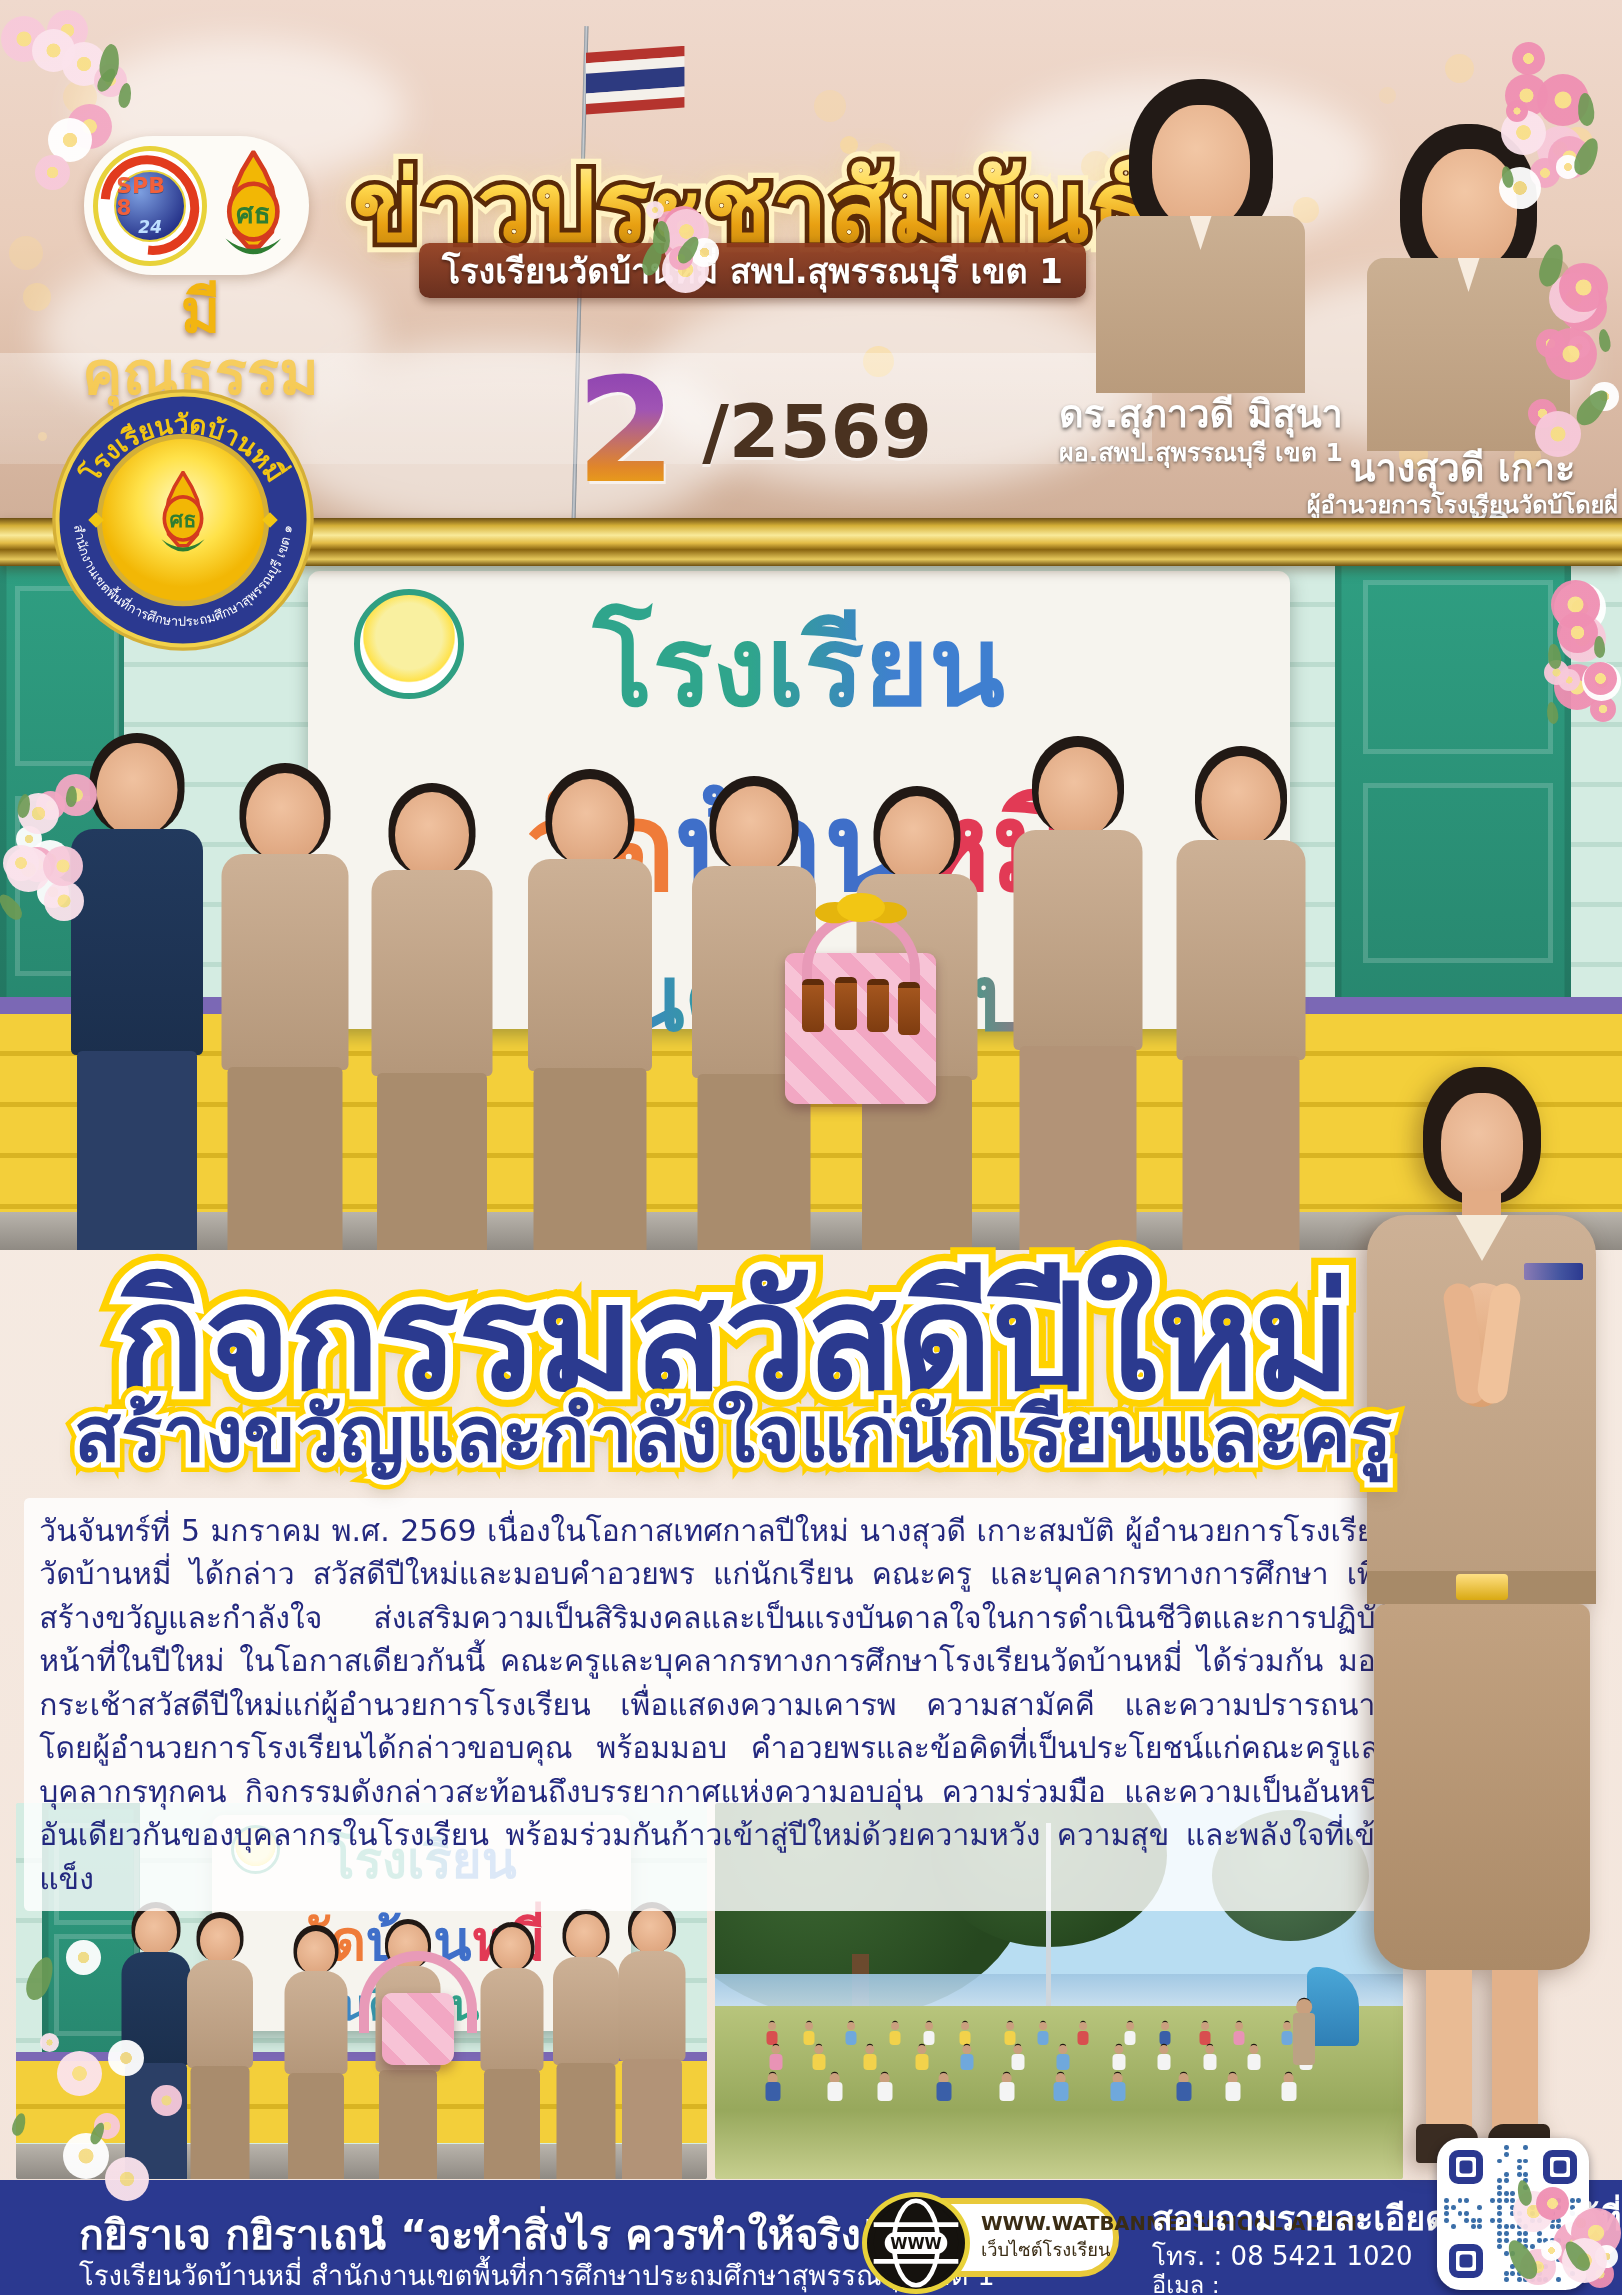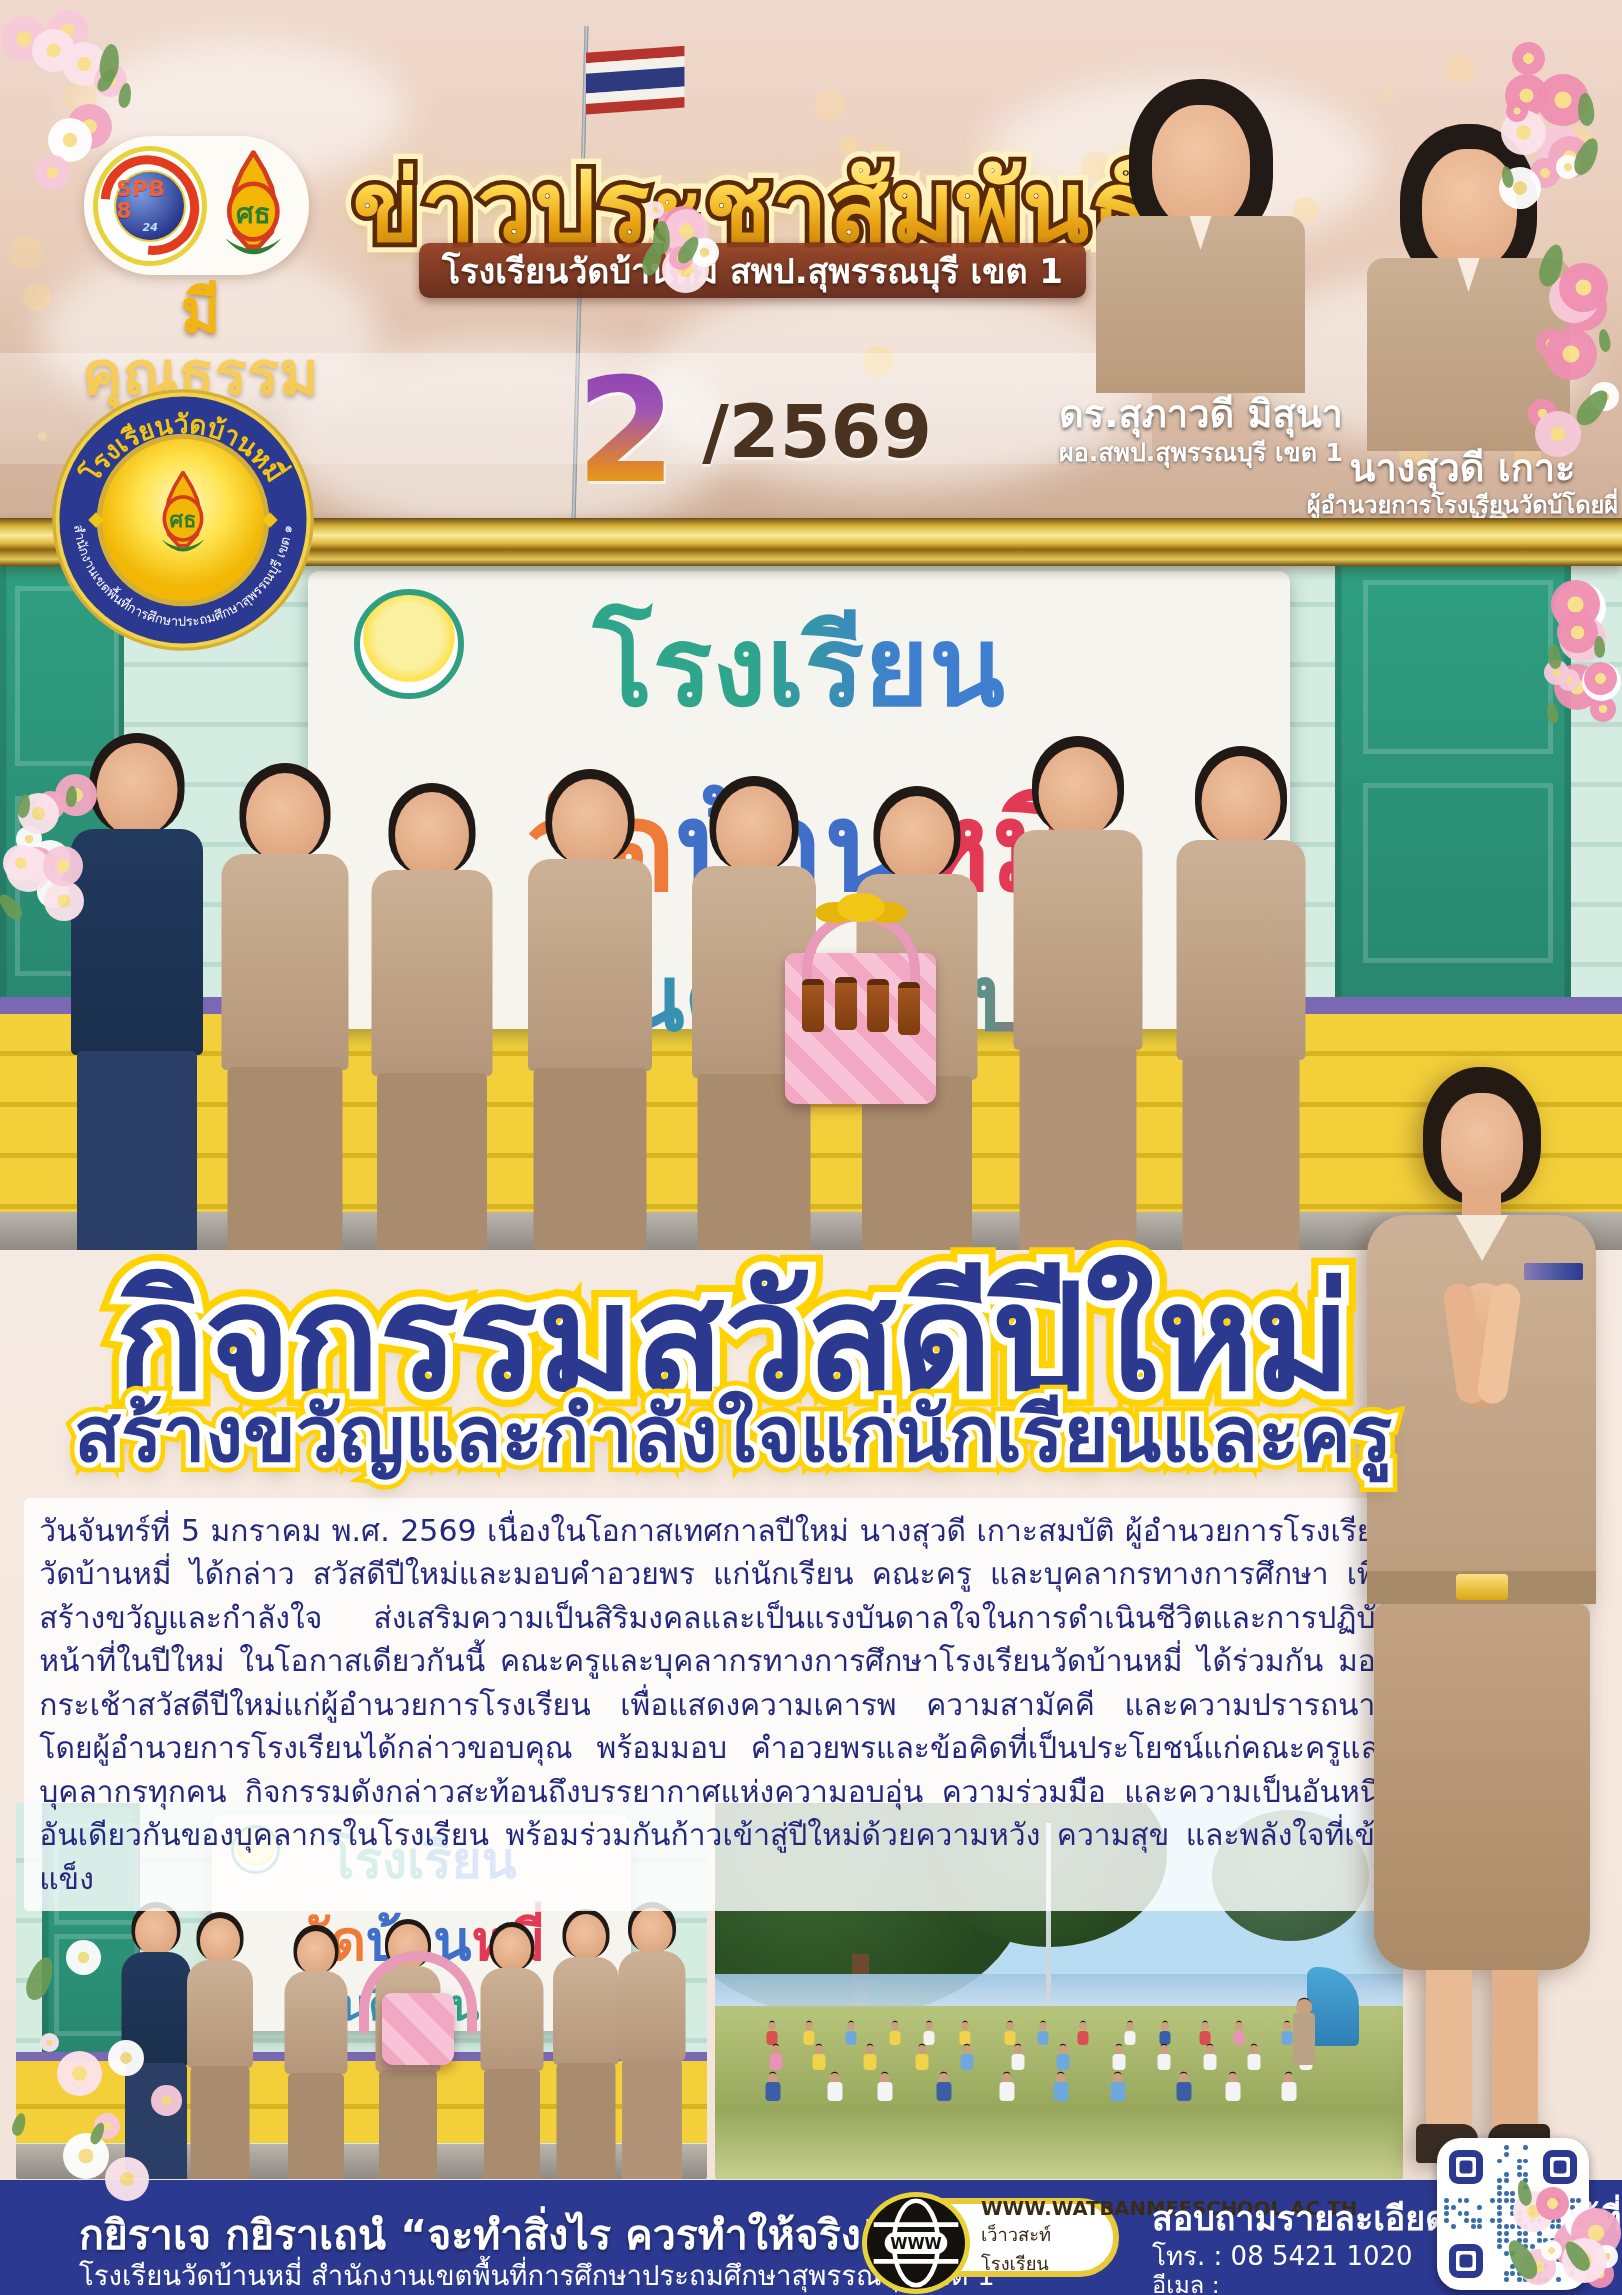--- a/index.html
+++ b/index.html
@@ -13,21 +13,21 @@
   .cloud{border-radius:50%;filter:blur(18.3px);background:rgba(255,255,255,.55);}
   .bokeh{border-radius:50%;}
   .logo-pill{left:84px;top:136px;width:225px;height:139px;border-radius:69px;background:#fdfbf6;
              box-shadow:0 3.9px 11.8px rgba(90,50,20,.25);display:flex;align-items:center;justify-content:space-around;padding:0 9.2px;box-sizing:border-box;}
   .spb-logo{width:110px;height:110px;border-radius:50%;background:#fff;border:5.2px solid #e8d23a;position:relative;overflow:hidden;}
   .spb-ring{position:absolute;inset:3.9px;border-radius:50%;border:9.2px solid #e23b1e;border-left-color:transparent;transform:rotate(-40deg);}
   .spb-inner{position:absolute;left:50%;top:50%;transform:translate(-50%,-50%);width:68px;height:68px;border-radius:50%;
              background:radial-gradient(circle at 35% 30%,#7d9fe0,#27348b 75%);border:2.6px solid #e8d23a;
              color:#fff;font-weight:bold;display:flex;flex-direction:column;align-items:center;justify-content:center;line-height:1;}
   .spb-inner .l1{font-size:22px;color:#f3603a;text-shadow:0 1.3px 0 rgba(0,0,0,.3);}
-  .spb-inner .l2{font-size:11px;color:#bfe0ff;font-style:italic;}
+  .spb-inner .l2{font-size:17px;color:#bfe0ff;font-style:italic;}
   .tagline{left:63px;top:280px;width:275px;text-align:center;color:#f2b511;font-weight:800;line-height:1.04;
            text-shadow:0 2.6px 5.2px rgba(90,40,0,.45);}
   .tagline .t1{font-size:60px;}
   .tagline .t2{font-size:60px;}
   .flagpole{left:578px;top:26px;width:3.9px;height:497px;background:linear-gradient(90deg,#8c949c,#c9ced4,#7d848b);transform:rotate(1.5deg);}
   .title-wrap{left:340px;top:128px;width:824px;height:170px;text-align:center;}
   .title-layer{position:absolute;left:0;top:0;width:100%;font-size:98px;font-weight:800;letter-spacing:1.3px;white-space:nowrap;}
   .title-glow{color:#ffe89a;-webkit-text-stroke:19.6px #fff3c4;text-shadow:0 0 30px #ffdf7e,0 0 17px #fff,0 6.5px 15.7px rgba(120,60,0,.5);}
   .title-dark{color:#5a2a08;-webkit-text-stroke:9.2px #5a2a08;}
   .title-gold{background:linear-gradient(180deg,#fff6c4 8%,#ffd84d 38%,#e8a012 62%,#9c6a07 100%);
@@ -572,21 +572,21 @@
           <div class="k-b" style="top:14.4px;width:22px;height:52px;background:#bca284;"></div>
         </div>
       </div>
   </div>
 
   <div class="abs footer">
     <div class="abs footer-motto">กยิราเจ กยิราเถนํ “จะทำสิ่งไร ควรทำให้จริง”</div>
     <div class="abs footer-school">โรงเรียนวัดบ้านหมี่ สำนักงานเขตพื้นที่การศึกษาประถมศึกษาสุพรรณบุรี เขต 1</div>
     <div class="abs web-pill">
       <div class="web-url">WWW.WATBANMEESCHOOL.AC.TH</div>
-      <div class="web-label">เว็าวสะท์โรงเรียน</div>
+      <div class="web-label">เว็บไซต์โรงเรียน</div>
     </div>
     <div class="abs globe">
       <svg viewBox="0 0 100 100">
         <circle cx="50" cy="50" r="46" fill="#15120e"></circle>
         <ellipse cx="50" cy="50" rx="24" ry="46" fill="none" stroke="#fff" stroke-width="5"></ellipse>
         <line x1="4" y1="30" x2="96" y2="30" stroke="#fff" stroke-width="5"></line>
         <line x1="4" y1="70" x2="96" y2="70" stroke="#fff" stroke-width="5"></line>
         <rect x="16" y="38" width="68" height="24" rx="12" fill="#fff"></rect>
         <text x="50" y="56" font-size="17" font-weight="bold" text-anchor="middle" fill="#15120e">WWW</text>
       </svg>

